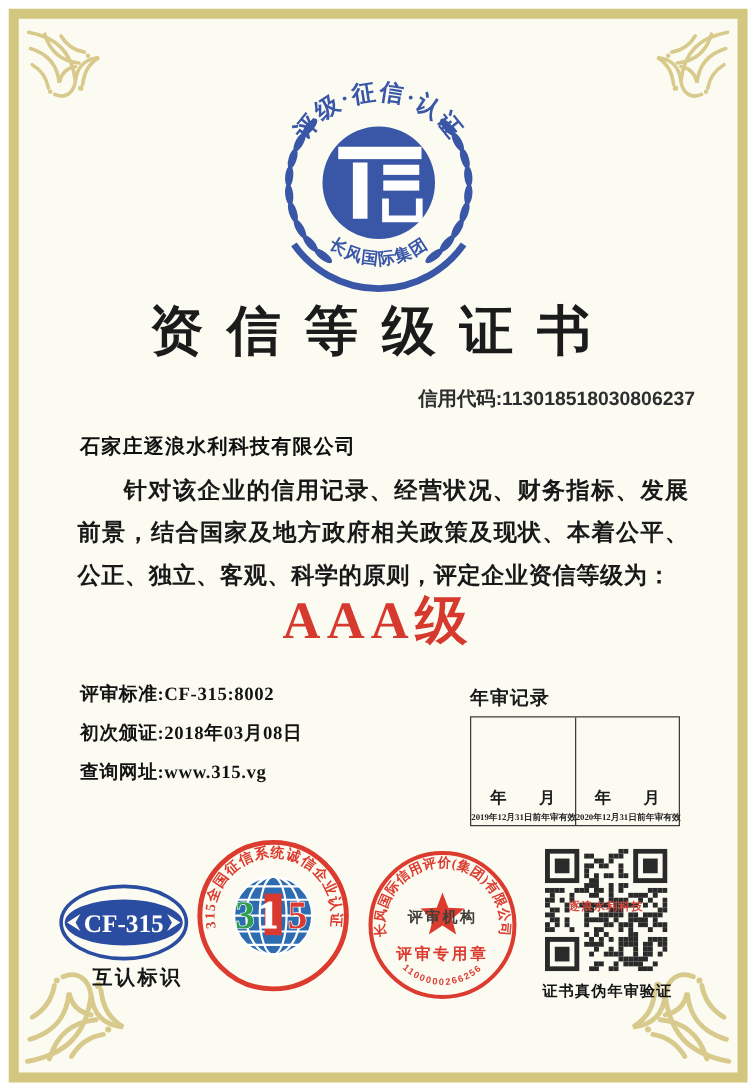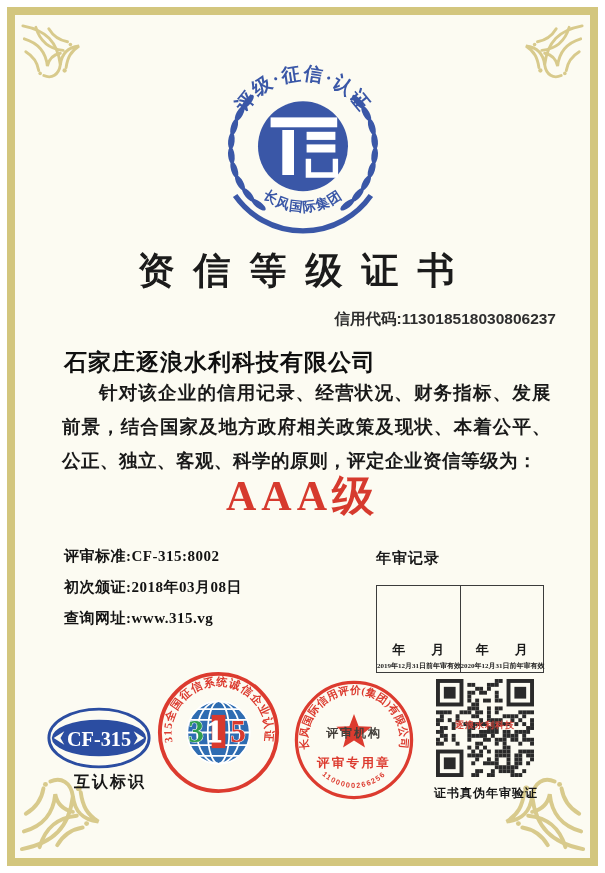--- a/index.html
+++ b/index.html
@@ -8,37 +8,37 @@
   .frame{position:absolute;left:7px;top:7px;right:7px;bottom:7px;
          border:8px solid #d3c67e;background:#fcfbf2;}
   .ornament{position:absolute;pointer-events:none;}
   .o-tl{left:20px;top:23px;width:72px;height:72px;}
   .o-tr{right:20px;top:23px;width:72px;height:72px;transform:scaleX(-1);}
   .o-bl{left:18px;bottom:20px;width:98px;height:98px;transform:scaleY(-1);}
   .o-br{right:18px;bottom:20px;width:98px;height:98px;transform:scale(-1,-1);}
 
   .logo{position:absolute;left:50%;top:58px;transform:translateX(-50%);width:180px;height:180px;}
 
-  .title{position:absolute;top:246px;left:0;width:100%;text-align:center;
-         font-size:37px;font-weight:900;color:#1b1b1b;letter-spacing:19px;padding-left:6px;
+  .title{position:absolute;top:236px;left:0;width:100%;text-align:center;
+         font-size:43px;font-weight:900;color:#1b1b1b;letter-spacing:19px;padding-left:6px;
          box-sizing:border-box;white-space:nowrap;}
   .credit-code{position:absolute;top:309px;right:49px;font-size:15.5px;font-weight:bold;color:#2e2e2e;}
-  .company{position:absolute;top:347px;left:64px;font-size:23px;font-weight:bold;color:#101010;letter-spacing:1px;}
+  .company{position:absolute;top:347px;left:64px;font-size:16px;font-weight:bold;color:#101010;letter-spacing:1px;}
   .body-text{position:absolute;top:376px;left:62px;width:489px;
              font-family:"Liberation Serif",serif;font-weight:bold;color:#191919;
              font-size:18.5px;line-height:34px;text-align:justify;text-indent:2em;letter-spacing:0.5px;}
   .grade{position:absolute;top:468px;left:0;width:100%;text-align:center;
          font-family:"Liberation Serif",serif;font-weight:bold;font-size:42px;color:#d63a2e;letter-spacing:5px;}
 
   .details{position:absolute;top:541px;left:64px;font-family:"Liberation Serif",serif;
            font-weight:bold;font-size:15px;color:#131313;line-height:31px;letter-spacing:0.5px;}
 
   .annual{position:absolute;left:376px;top:528px;width:168px;}
   .annual-label{font-family:"Liberation Serif",serif;font-weight:bold;font-size:15px;color:#1a1a1a;letter-spacing:1px;margin-top:21px;}
-  .annual-table{display:flex;margin-top:17px;border:1px solid #3c3c3c;height:86px;justify-content:space-between;}
+  .annual-table{display:flex;margin-top:5px;border:1px solid #3c3c3c;height:86px;justify-content:space-between;}
   .annual-cell{position:relative;flex:1;border-right:1px solid #3c3c3c;}
   .annual-cell:last-child{border-right:none;}
   .ym{position:absolute;bottom:13px;left:0;width:100%;text-align:center;
       font-family:"Liberation Serif",serif;font-weight:bold;font-size:13px;color:#1a1a1a;}
   .ym span{display:inline-block;}
   .ym .gap{width:26px;}
   .cell-note{position:absolute;bottom:1px;left:0;width:100%;text-align:center;
              font-family:"Liberation Serif",serif;font-weight:bold;font-size:7px;color:#222;white-space:nowrap;}
 
   .cf315{position:absolute;left:46px;top:705px;width:106px;height:66px;}

